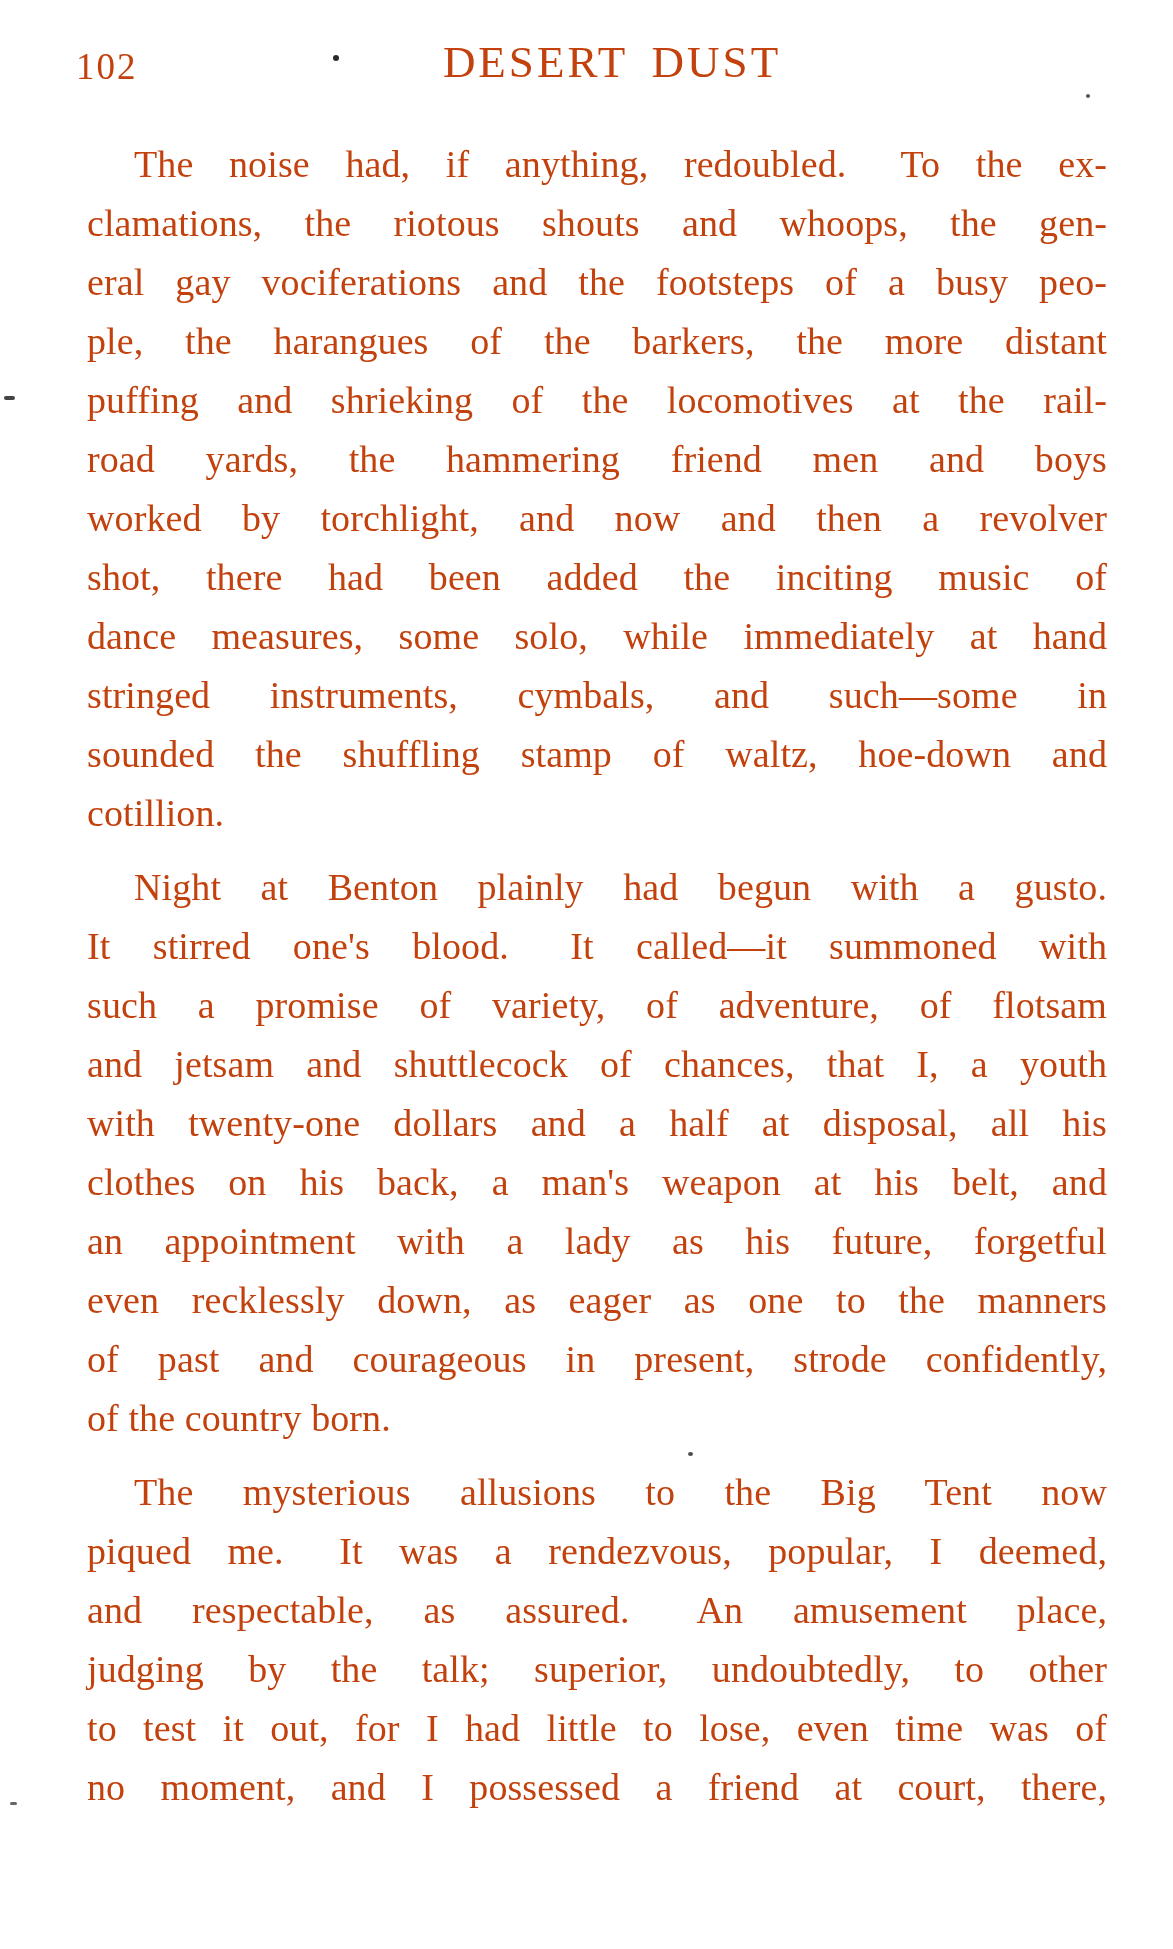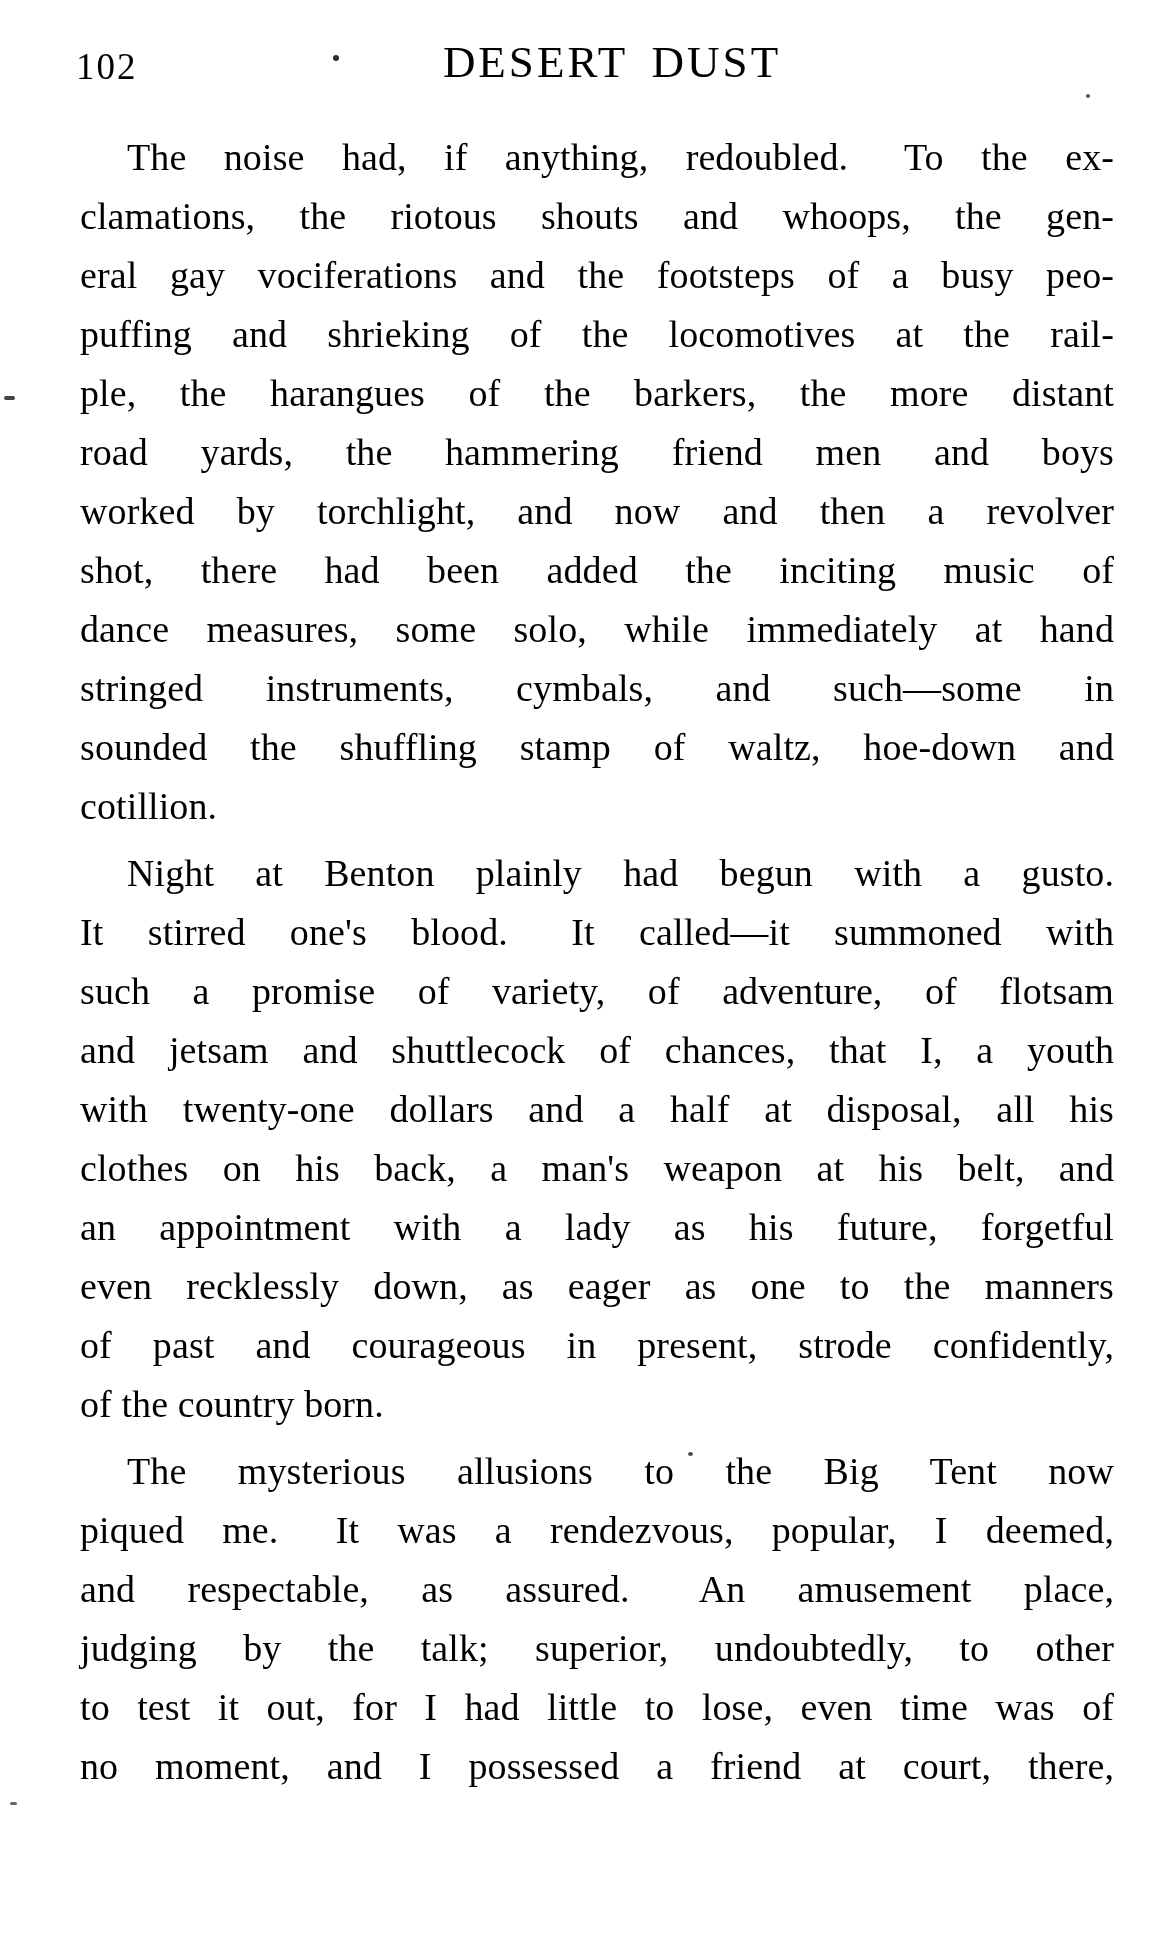--- a/index.html
+++ b/index.html
@@ -7,21 +7,21 @@
     padding: 0;
     background: #ffffff;
   }
   .page {
     position: relative;
     width: 1173px;
     height: 1949px;
     background: #ffffff;
     overflow: hidden;
     font-family: "Liberation Serif", "DejaVu Serif", serif;
-    color: #000000;
+    color: #c2410c;
   }
   
   .running-head {
     position: absolute;
     top: 36px;
     left: 72px;
     right: 50px;
     height: 52px;
   }
   .pageno {
@@ -46,21 +46,21 @@
   
   .text-block {
     position: absolute;
     top: 120px;
     left: 72px;
     width: 1050px;
     font-size: 38px;
     line-height: 59px;
     letter-spacing: 0.1px;
   }
-  .para { margin: 8px; }
+  .para { margin: 15px; }
   .line {
     text-align: justify;
     text-align-last: justify;
     white-space: normal;
     height: 59px;
     overflow: visible;
   }
   .line.first { text-indent: 47px; }
   .line.unjustified {
     text-align: right;
@@ -86,22 +86,22 @@
   <header class="running-head">
     <span class="pageno">102</span>
     <span class="running-title">DESERT DUST</span>
   </header>
 
   <main class="text-block">
       <div class="para">
         <div class="line first">The noise had, if anything, redoubled.  To the ex-</div>
         <div class="line">clamations, the riotous shouts and whoops, the gen-</div>
         <div class="line">eral gay vociferations and the footsteps of a busy peo-</div>
+        <div class="line">ple, the harangues of the barkers, the more distant</div>
         <div class="line">puffing and shrieking of the locomotives at the rail-</div>
-        <div class="line">ple, the harangues of the barkers, the more distant</div>
         <div class="line">road yards, the hammering friend men and boys</div>
         <div class="line">worked by torchlight, and now and then a revolver</div>
         <div class="line">shot, there had been added the inciting music of</div>
         <div class="line">dance measures, some solo, while immediately at hand</div>
         <div class="line">stringed instruments, cymbals, and such—some in</div>
         <div class="line">sounded the shuffling stamp of waltz, hoe-down and</div>
         <div class="line unjustified">cotillion.</div>
       </div>
       <div class="para">
         <div class="line first">Night at Benton plainly had begun with a gusto.</div>

